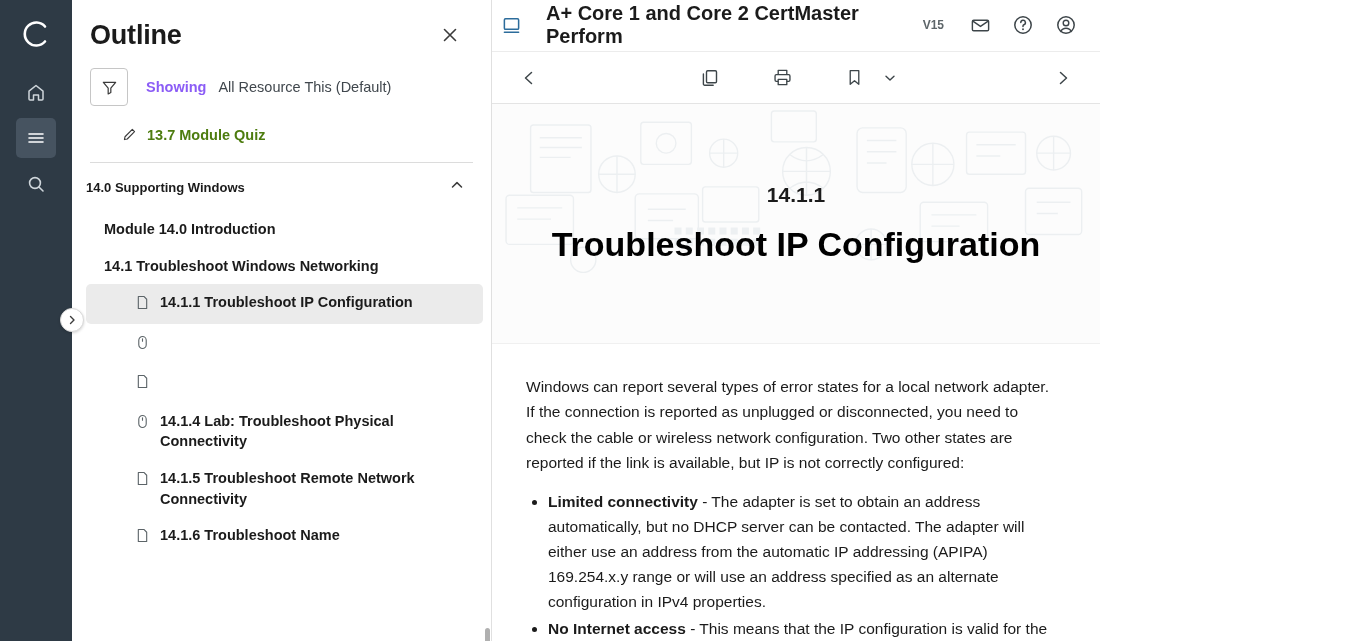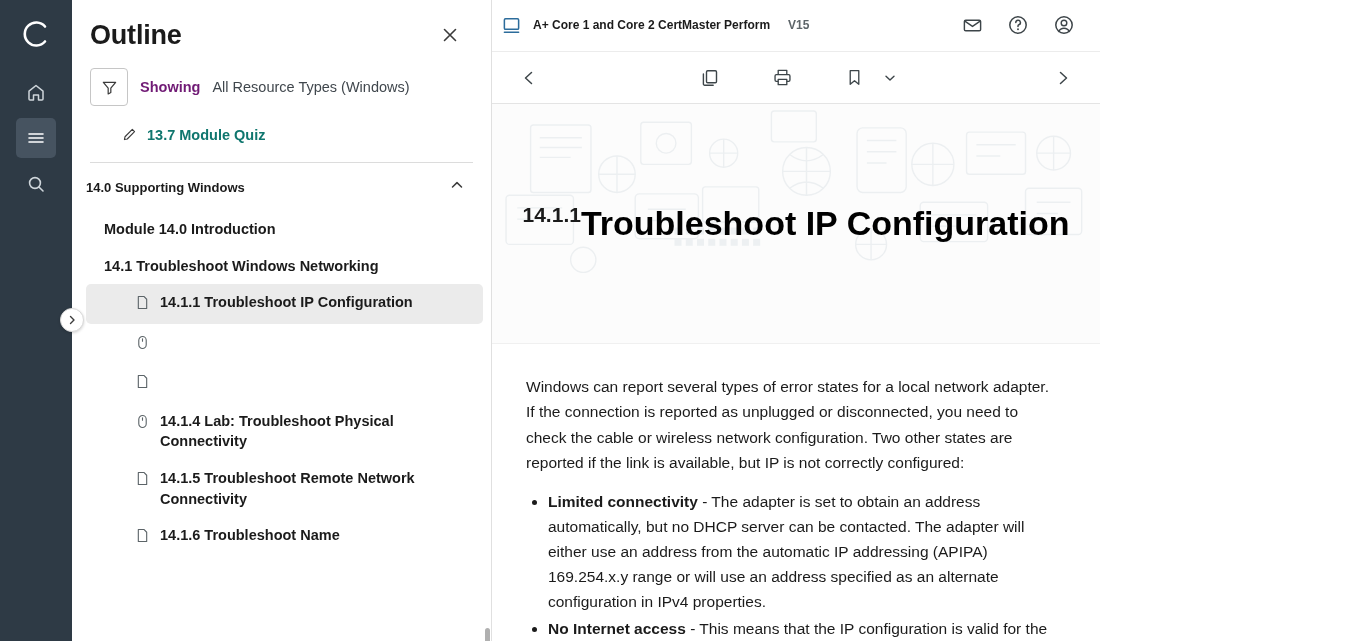--- a/index.html
+++ b/index.html
@@ -67,34 +67,34 @@
     gap: 12px;
   }
   .filter-icon-box {
     width: 38px; height: 38px;
     border: 1px solid #c6c6c6;
     border-radius: 4px;
     display: flex; align-items: center; justify-content: center;
     cursor: pointer;
     background: #fff;
   }
-  .showing-label { font-size: 14.5px; font-weight: bold; color: #701a75; }
+  .showing-label { font-size: 14.5px; font-weight: bold; color: #8b5cf6; margin-left: 6px; }
   .showing-value { font-size: 14.5px; color: #40474d; }
 
   .outline-scroll {
     flex: 1 1 auto;
     overflow: hidden;
     position: relative;
   }
   .quiz-row {
     display: flex; align-items: center; gap: 10px;
     padding: 8px 18px 10px 50px;
     cursor: pointer;
   }
-  .quiz-row .lbl { font-size: 14.5px; color: #0f766e; font-weight: bold;}
+  .quiz-row .lbl { font-size: 14.5px; color: #4d7c0f; font-weight: bold;}
   .divider { height:1px; background:#dcdcdc; margin: 6px 18px 0 18px; }
 
   .module-header {
     display: flex; align-items: center; justify-content: space-between;
     padding: 14px 26px 14px 14px;
     cursor: pointer;
   }
   .module-header .mh-label { font-size: 13px; font-weight: bold; color: #1b1b1b; }
 
   .toc-item {
@@ -149,22 +149,22 @@
   .content-topbar {
     height: 60px;
     display: flex; align-items: center;
     padding: 0 18px 0 10px;
     gap: 10px;
     background: #fff;
     border-bottom: 1px solid #ececec;
   }
   .doc-icon { color: #2c6c9b; display:flex; align-items:center; }
   .doc-title {
-    font-size: 12px; font-weight: bold; color: #1b1b1b;
-    margin-left: 2px;
+    font-size: 20px; font-weight: bold; color: #1b1b1b;
+    margin-left: 15px;
   }
   .doc-version { font-size: 12px; color: #5d6569; font-weight: bold; margin-left: 8px; }
   .topbar-spacer { flex: 1 1 auto; }
   .topbar-icon {
     width: 36px; height: 36px;
     display: flex; align-items: center; justify-content: center;
     color: #3d4549;
     cursor: pointer;
   }
 
@@ -191,21 +191,21 @@
     flex: 1 1 auto;
     overflow: hidden;
     position: relative;
     background: #fff;
   }
   .hero {
     position: relative;
     height: 240px;
     background: #fcfcfc;
     overflow: hidden;
-    display: flex; flex-direction: row;
+    display: flex; flex-direction: column;
     align-items: center; justify-content: center;
     border-bottom: 1px solid #f0f0f0;
   }
   .hero-bg { position: absolute; inset: 0; opacity: 1; }
   .hero-num {
     position: relative; z-index: 2;
     font-size: 21px; font-weight: bold; color: #1b1b1b;
     margin-bottom: 18px;
   }
   .hero-title {
@@ -265,21 +265,21 @@
       </div>
     </div>
 
     <div class="filter-row">
       <div class="filter-icon-box">
         <svg width="17" height="17" viewBox="0 0 18 18" fill="none">
           <path d="M2.5 3.5h13L10.4 9.6v4.6l-2.8 1.6V9.6L2.5 3.5Z" stroke="#3b3b3b" stroke-width="1.3" stroke-linejoin="round"></path>
         </svg>
       </div>
       <div class="showing-label">Showing</div>
-      <div class="showing-value">All Resource Types (Windows)</div>
+      <div class="showing-value">All Resource This (Default)</div>
     </div>
 
     <div class="outline-scroll">
 
       <div class="quiz-row">
         <span class="toc-icon">
           <svg width="15" height="15" viewBox="0 0 16 16" fill="none">
             <path d="M11 2.6 13.4 5 5.6 12.8l-3 .6.6-3L11 2.6Z" stroke="#3b3b3b" stroke-width="1.2" stroke-linejoin="round"></path>
           </svg>
         </span>

